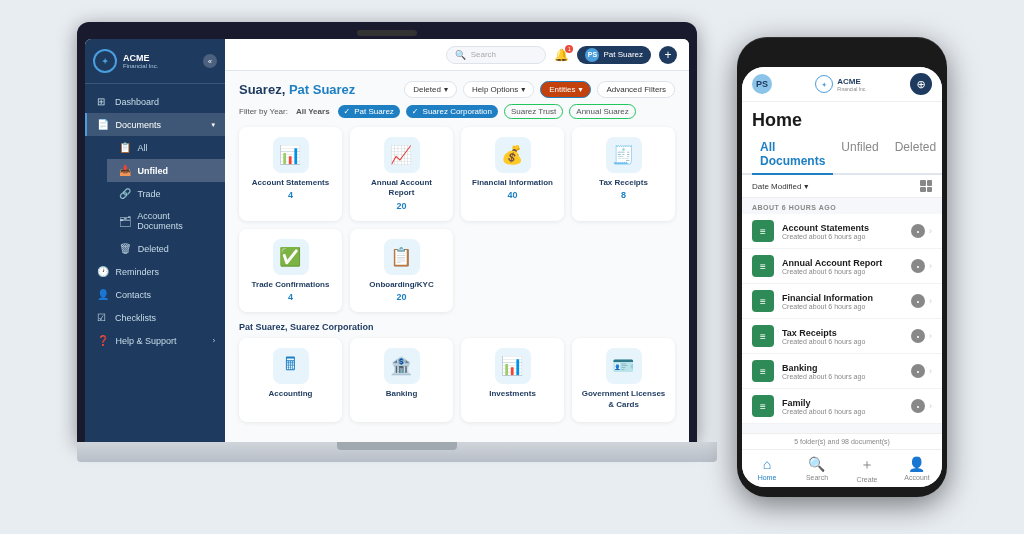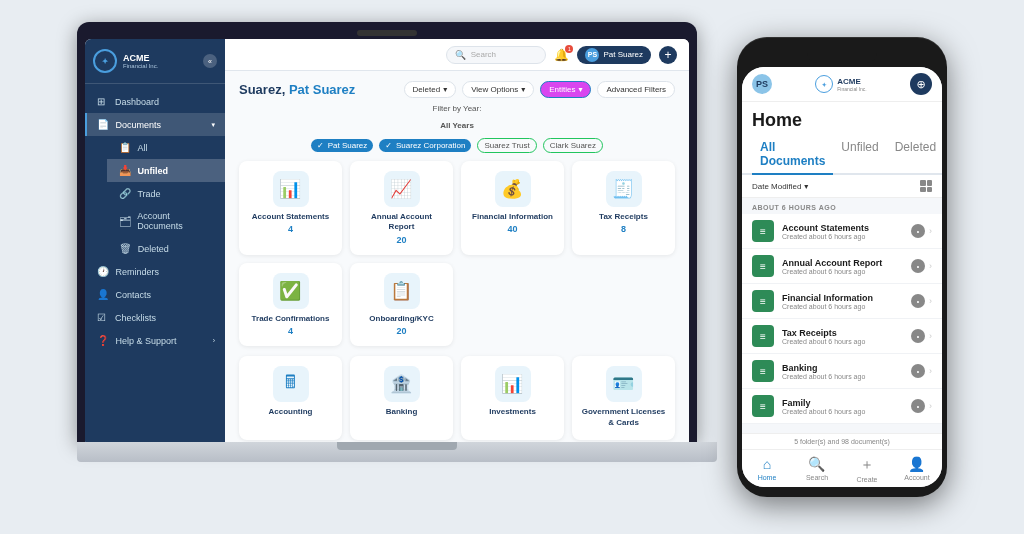--- a/index.html
+++ b/index.html
@@ -270,32 +270,31 @@
       gap: 3px;
       padding: 3px 8px;
       border-radius: 12px;
       font-size: 8px;
       cursor: pointer;
       border: 1px solid #dde3ea;
       background: #fff;
       color: #333;
     }
     .action-btn.active {
-      background: #d946ef;
+      background: #c2410c;
       color: #fff;
       border-color: #1e7fc3;
     }
     .filter-row {
       display: flex;
       align-items: center;
       gap: 8px;
       margin-bottom: 8px;
       font-size: 8px;
       color: #555;
-      flex-direction: column;
     }
     .filter-chip {
       display: flex;
       align-items: center;
       gap: 4px;
       background: #1e7fc3;
       color: #fff;
       border-radius: 8px;
       padding: 2px 6px;
       font-size: 8px;
@@ -673,21 +672,21 @@
               <div class="welcome-text">
                 <span>Suarez,</span>
                 <span class="welcome-name">Pat Suarez</span>
               </div>
               <div class="action-bar">
                 <div class="action-btn">
                   <span>Deleted</span>
                   <span>▾</span>
                 </div>
                 <div class="action-btn">
-                  <span>View Options</span>
+                  <span>Help Options</span>
                   <span>▾</span>
                 </div>
                 <div class="action-btn active">
                   <span>Entities</span>
                   <span>▾</span>
                 </div>
                 <div class="action-btn">
                   <span>Advanced Filters</span>
                 </div>
               </div>
@@ -702,21 +701,21 @@
                   <span>Pat Suarez</span>
                 </div>
                 <div class="filter-chip">
                   <span class="check">✓</span>
                   <span>Suarez Corporation</span>
                 </div>
                 <div class="filter-chip outline">
                   <span>Suarez Trust</span>
                 </div>
                 <div class="filter-chip outline">
-                  <span>Clark Suarez</span>
+                  <span>Annual Suarez</span>
                 </div>
               </div>
             </div>
 
             <div class="doc-grid">
               <div class="doc-card">
                 <div class="doc-icon-wrapper">📊</div>
                 <div class="doc-name">Account Statements</div>
                 <div class="doc-count">4</div>
               </div>
@@ -740,20 +739,21 @@
                 <div class="doc-name">Trade Confirmations</div>
                 <div class="doc-count">4</div>
               </div>
               <div class="doc-card">
                 <div class="doc-icon-wrapper">📋</div>
                 <div class="doc-name">Onboarding/KYC</div>
                 <div class="doc-count">20</div>
               </div>
             </div>
 
+            <div class="section-divider">Pat Suarez, Suarez Corporation</div>
             <div class="doc-grid">
               <div class="doc-card">
                 <div class="doc-icon-wrapper">🖩</div>
                 <div class="doc-name">Accounting</div>
               </div>
               <div class="doc-card">
                 <div class="doc-icon-wrapper">🏦</div>
                 <div class="doc-name">Banking</div>
               </div>
               <div class="doc-card">

